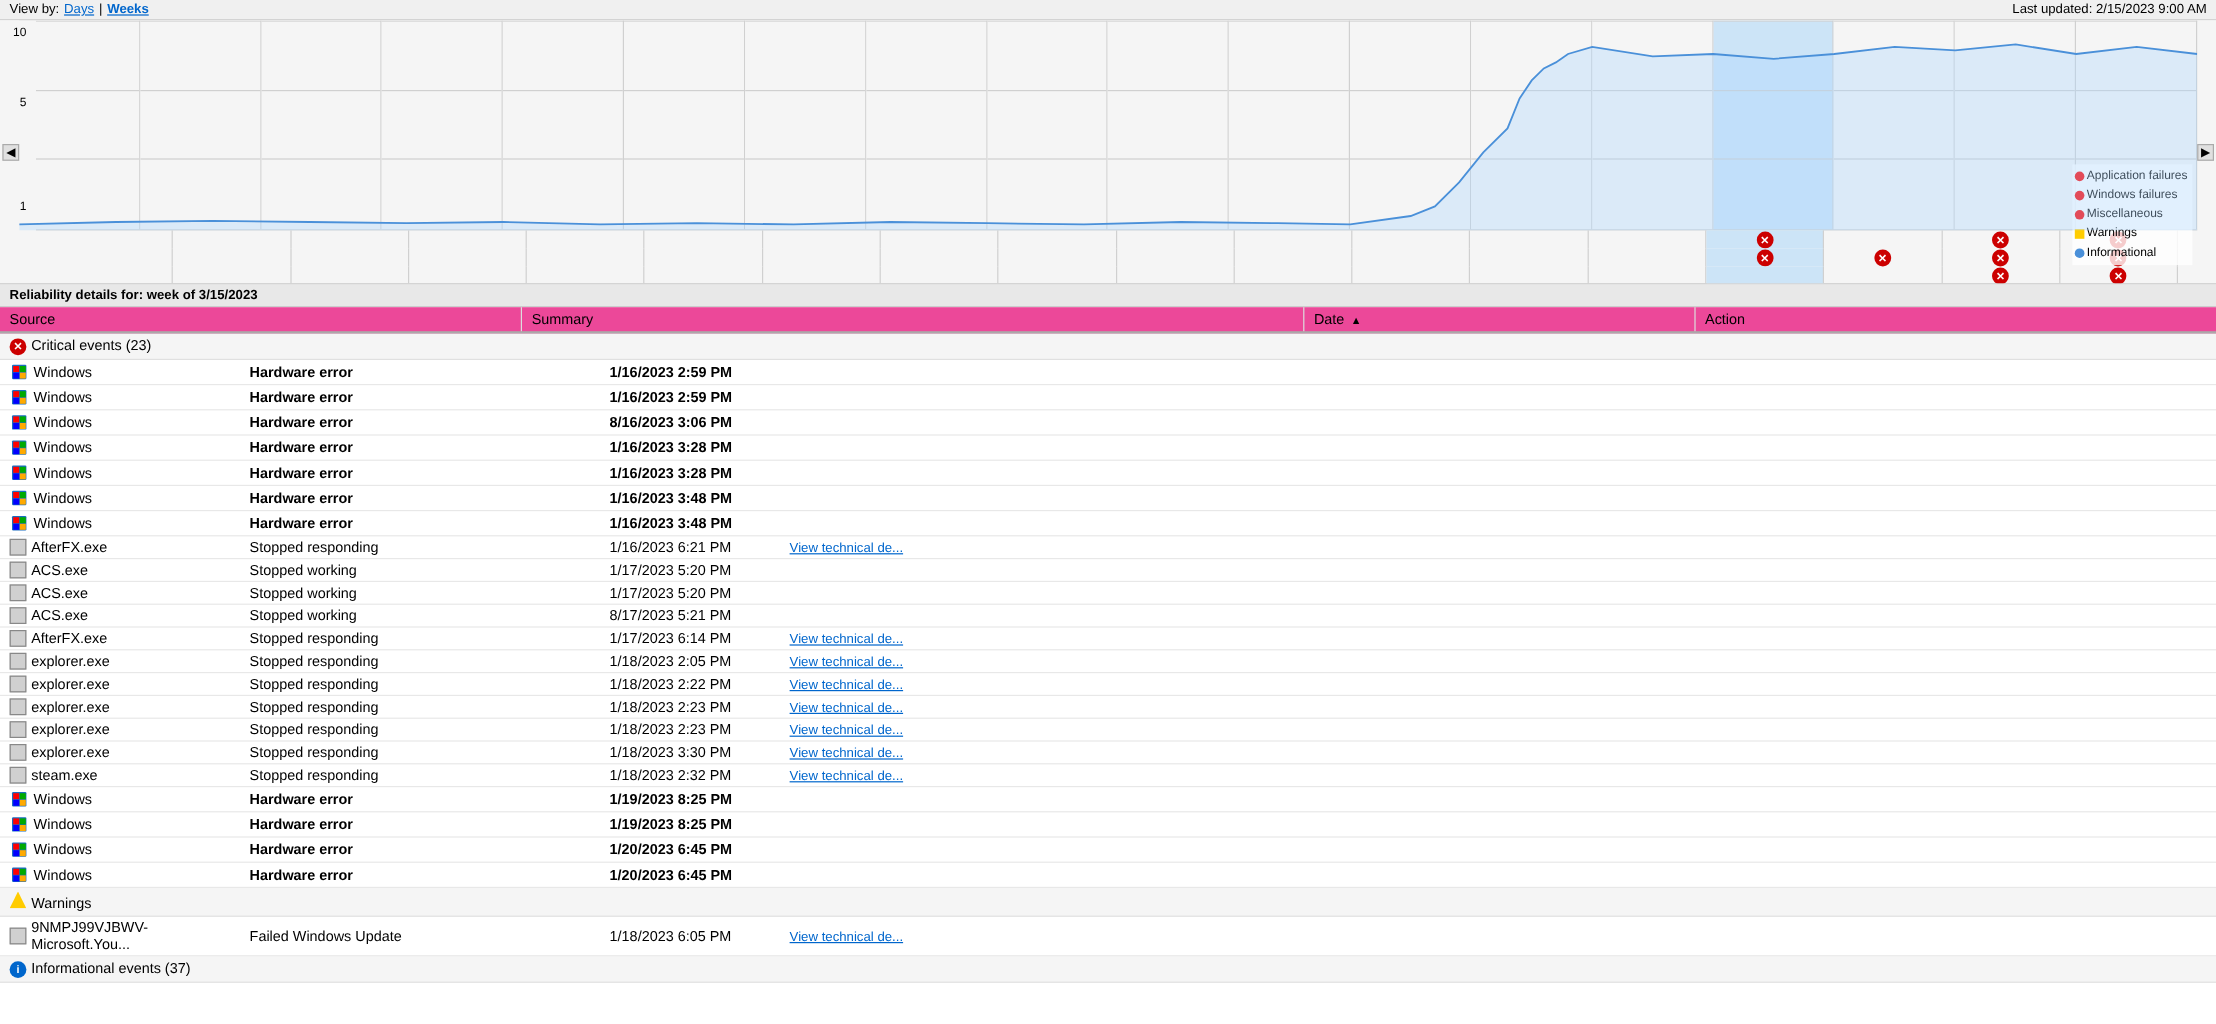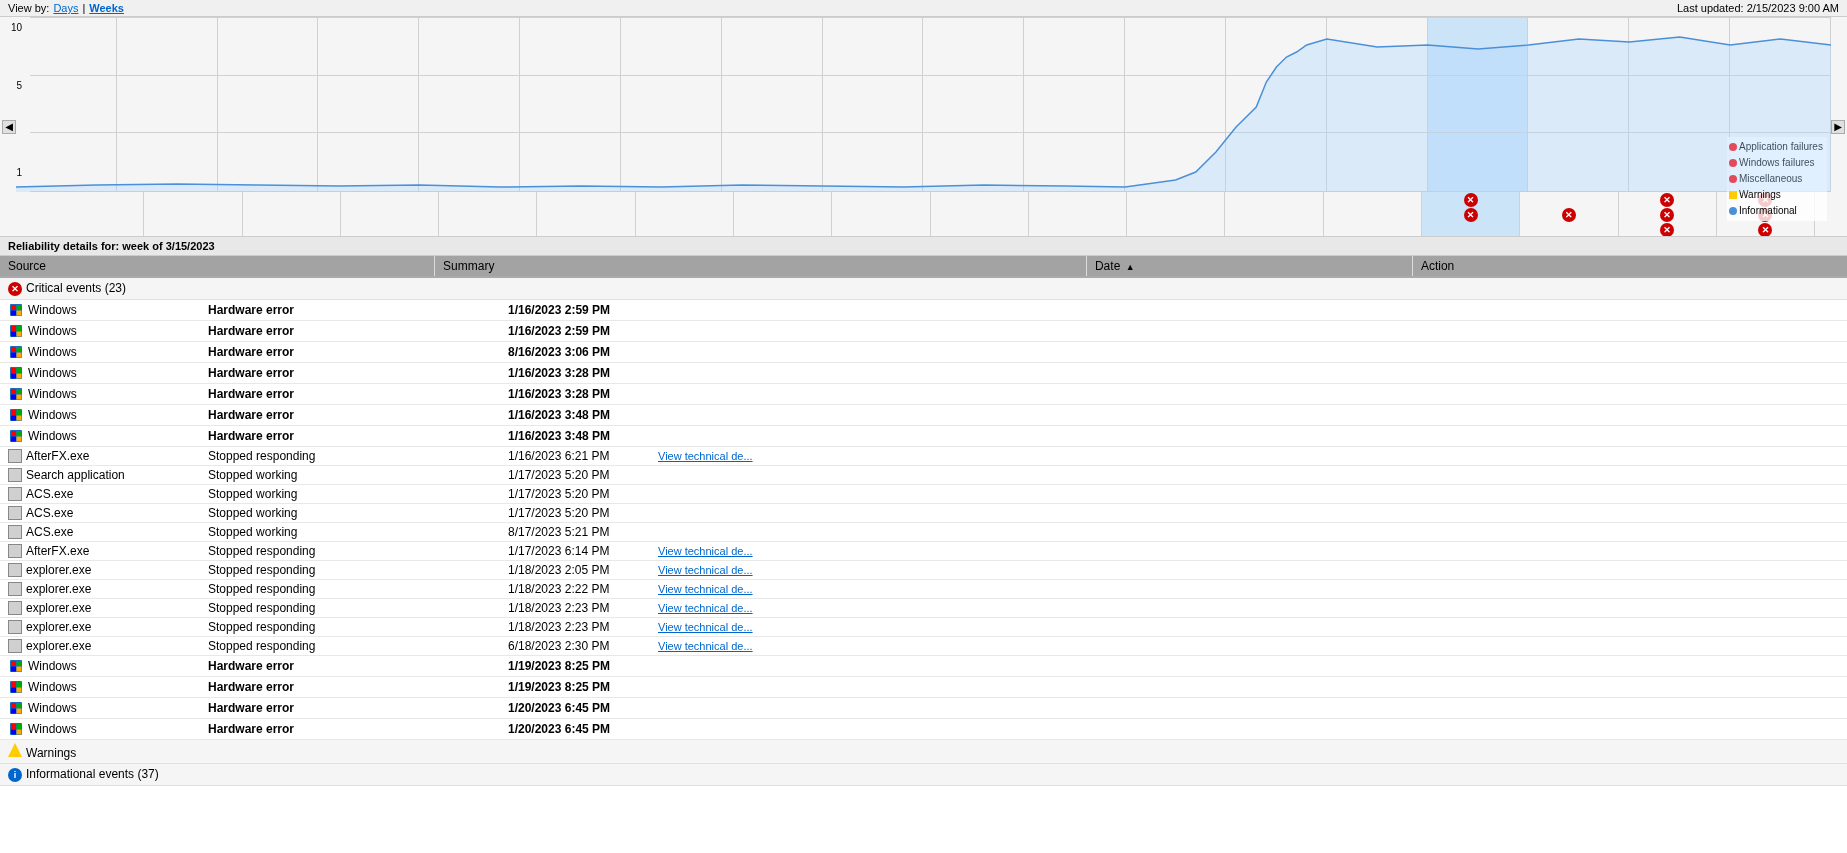--- a/index.html
+++ b/index.html
@@ -392,21 +392,21 @@
       <div style="flex: 1 1 0%; display: flex; align-items: flex-start; justify-content: flex-end; padding-right: 4px;"></div>
       <div style="flex: 1 1 0%; display: flex; align-items: flex-start; justify-content: flex-end; padding-right: 4px;"></div>
       <div style="flex: 1 1 0%; display: flex; align-items: flex-start; justify-content: flex-end; padding-right: 4px;">1</div>
     </div>
   </div>
 
 <div id="reliability-header">
   <span>Reliability details for: week of 3/15/2023</span>
 </div>
 
-<div style="background:#a3a3a3;border-bottom:2px solid #aaa;">
+<div style="background:#ec4899;border-bottom:2px solid #aaa;">
   <table id="events-table-header" style="width:100%;border-collapse:collapse;font-size:12px;">
     <thead>
       <tr>
         <th class="col-source" style="text-align:left;padding:3px 8px;font-weight:normal;border-right:1px solid #ddd;cursor:pointer;">
           <span>Source</span>
         </th>
         <th class="col-summary" style="text-align:left;padding:3px 8px;font-weight:normal;border-right:1px solid #ddd;cursor:pointer;">
           <span>Summary</span>
         </th>
         <th class="col-date" style="text-align:left;padding:3px 8px;font-weight:normal;border-right:1px solid #ddd;cursor:pointer;">
@@ -568,21 +568,21 @@
             </div>
           </td>
           <td style="padding: 2px 8px; vertical-align: middle; width: 300px;">Stopped responding</td>
           <td style="padding: 2px 8px; vertical-align: middle; width: 150px;">1/16/2023 6:21 PM</td>
           <td style="padding: 2px 8px; vertical-align: middle;"><a style="color: rgb(0, 102, 204); text-decoration: underline; cursor: pointer; font-size: 11px;">View technical de...</a></td>
         </tr>
         <tr style="border-bottom: 1px solid rgb(232, 232, 232);">
           <td style="padding: 2px 8px; vertical-align: middle; width: 200px;">
             <div style="display: flex; align-items: center; gap: 4px;">
               <div style="width: 14px; height: 14px; background: rgb(208, 208, 208); border: 1px solid rgb(136, 136, 136); display: inline-block; flex-shrink: 0;"></div>
-              <span>Search application</span>
+              <span>ACS.exe</span>
             </div>
           </td>
           <td style="padding: 2px 8px; vertical-align: middle; width: 300px;">Stopped working</td>
           <td style="padding: 2px 8px; vertical-align: middle; width: 150px;">1/17/2023 5:20 PM</td>
           <td style="padding: 2px 8px; vertical-align: middle;"></td>
         </tr>
         <tr style="border-bottom: 1px solid rgb(232, 232, 232);">
           <td style="padding: 2px 8px; vertical-align: middle; width: 200px;">
             <div style="display: flex; align-items: center; gap: 4px;">
               <div style="width: 14px; height: 14px; background: rgb(208, 208, 208); border: 1px solid rgb(136, 136, 136); display: inline-block; flex-shrink: 0;"></div>
@@ -594,31 +594,20 @@
           <td style="padding: 2px 8px; vertical-align: middle;"></td>
         </tr>
         <tr style="border-bottom: 1px solid rgb(232, 232, 232);">
           <td style="padding: 2px 8px; vertical-align: middle; width: 200px;">
             <div style="display: flex; align-items: center; gap: 4px;">
               <div style="width: 14px; height: 14px; background: rgb(208, 208, 208); border: 1px solid rgb(136, 136, 136); display: inline-block; flex-shrink: 0;"></div>
               <span>ACS.exe</span>
             </div>
           </td>
           <td style="padding: 2px 8px; vertical-align: middle; width: 300px;">Stopped working</td>
-          <td style="padding: 2px 8px; vertical-align: middle; width: 150px;">1/17/2023 5:20 PM</td>
-          <td style="padding: 2px 8px; vertical-align: middle;"></td>
-        </tr>
-        <tr style="border-bottom: 1px solid rgb(232, 232, 232);">
-          <td style="padding: 2px 8px; vertical-align: middle; width: 200px;">
-            <div style="display: flex; align-items: center; gap: 4px;">
-              <div style="width: 14px; height: 14px; background: rgb(208, 208, 208); border: 1px solid rgb(136, 136, 136); display: inline-block; flex-shrink: 0;"></div>
-              <span>ACS.exe</span>
-            </div>
-          </td>
-          <td style="padding: 2px 8px; vertical-align: middle; width: 300px;">Stopped working</td>
           <td style="padding: 2px 8px; vertical-align: middle; width: 150px;">8/17/2023 5:21 PM</td>
           <td style="padding: 2px 8px; vertical-align: middle;"></td>
         </tr>
         <tr style="border-bottom: 1px solid rgb(232, 232, 232);">
           <td style="padding: 2px 8px; vertical-align: middle; width: 200px;">
             <div style="display: flex; align-items: center; gap: 4px;">
               <div style="width: 14px; height: 14px; background: rgb(208, 208, 208); border: 1px solid rgb(136, 136, 136); display: inline-block; flex-shrink: 0;"></div>
               <span>AfterFX.exe</span>
             </div>
           </td>
@@ -671,21 +660,32 @@
           <td style="padding: 2px 8px; vertical-align: middle;"><a style="color: rgb(0, 102, 204); text-decoration: underline; cursor: pointer; font-size: 11px;">View technical de...</a></td>
         </tr>
         <tr style="border-bottom: 1px solid rgb(232, 232, 232);">
           <td style="padding: 2px 8px; vertical-align: middle; width: 200px;">
             <div style="display: flex; align-items: center; gap: 4px;">
               <div style="width: 14px; height: 14px; background: rgb(208, 208, 208); border: 1px solid rgb(136, 136, 136); display: inline-block; flex-shrink: 0;"></div>
               <span>explorer.exe</span>
             </div>
           </td>
           <td style="padding: 2px 8px; vertical-align: middle; width: 300px;">Stopped responding</td>
-          <td style="padding: 2px 8px; vertical-align: middle; width: 150px;">6/18/2023 2:30 PM</td>
+          <td style="padding: 2px 8px; vertical-align: middle; width: 150px;">1/18/2023 3:30 PM</td>
+          <td style="padding: 2px 8px; vertical-align: middle;"><a style="color: rgb(0, 102, 204); text-decoration: underline; cursor: pointer; font-size: 11px;">View technical de...</a></td>
+        </tr>
+        <tr style="border-bottom: 1px solid rgb(232, 232, 232);">
+          <td style="padding: 2px 8px; vertical-align: middle; width: 200px;">
+            <div style="display: flex; align-items: center; gap: 4px;">
+              <div style="width: 14px; height: 14px; background: rgb(208, 208, 208); border: 1px solid rgb(136, 136, 136); display: inline-block; flex-shrink: 0;"></div>
+              <span>steam.exe</span>
+            </div>
+          </td>
+          <td style="padding: 2px 8px; vertical-align: middle; width: 300px;">Stopped responding</td>
+          <td style="padding: 2px 8px; vertical-align: middle; width: 150px;">1/18/2023 2:32 PM</td>
           <td style="padding: 2px 8px; vertical-align: middle;"><a style="color: rgb(0, 102, 204); text-decoration: underline; cursor: pointer; font-size: 11px;">View technical de...</a></td>
         </tr>
         <tr style="border-bottom: 1px solid rgb(232, 232, 232);">
           <td style="padding: 2px 8px; vertical-align: middle; width: 200px;">
             <div style="display: flex; align-items: center; gap: 4px;">
               <div style="width: 16px; height: 16px; display: inline-flex; align-items: center; justify-content: center; flex-shrink: 0;">
                 <svg width="14" height="14" viewBox="0 0 14 14">
         <rect x="1" y="1" width="12" height="12" rx="1" fill="#1a6dc0"></rect>
         <rect x="2" y="2" width="5" height="5" fill="#ff0000"></rect>
         <rect x="7.5" y="2" width="5" height="5" fill="#00aa00"></rect>
@@ -752,19 +752,30 @@
               </div>
               <span>Windows</span>
             </div>
           </td>
           <td style="padding: 2px 8px; vertical-align: middle; width: 300px; font-weight: bold;">Hardware error</td>
           <td style="padding: 2px 8px; vertical-align: middle; width: 150px; font-weight: bold;">1/20/2023 6:45 PM</td>
           <td style="padding: 2px 8px; vertical-align: middle;"></td>
         </tr>
         <tr>
           <td colspan="4" style="padding: 3px 8px; background: rgb(245, 245, 245); border-bottom: 1px solid rgb(224, 224, 224);"><span style="width: 14px; height: 14px; background: rgb(255, 204, 0); clip-path: polygon(50% 0%, 0% 100%, 100% 100%); display: inline-block; flex-shrink: 0; margin-right: 4px;"></span><span>Warnings</span></td>
+        </tr>
+        <tr style="border-bottom: 1px solid rgb(232, 232, 232);">
+          <td style="padding: 2px 8px; vertical-align: middle; width: 200px;">
+            <div style="display: flex; align-items: center; gap: 4px;">
+              <div style="width: 14px; height: 14px; background: rgb(208, 208, 208); border: 1px solid rgb(136, 136, 136); display: inline-block; flex-shrink: 0;"></div>
+              <span>9NMPJ99VJBWV-Microsoft.You...</span>
+            </div>
+          </td>
+          <td style="padding: 2px 8px; vertical-align: middle; width: 300px;">Failed Windows Update</td>
+          <td style="padding: 2px 8px; vertical-align: middle; width: 150px;">1/18/2023 6:05 PM</td>
+          <td style="padding: 2px 8px; vertical-align: middle;"><a style="color: rgb(0, 102, 204); text-decoration: underline; cursor: pointer; font-size: 11px;">View technical de...</a></td>
         </tr>
         <tr>
           <td colspan="4" style="padding: 3px 8px; background: rgb(245, 245, 245); border-bottom: 1px solid rgb(224, 224, 224);"><span style="width: 14px; height: 14px; background: rgb(0, 102, 204); border-radius: 50%; display: inline-flex; align-items: center; justify-content: center; color: white; font-size: 9px; font-weight: bold; flex-shrink: 0; margin-right: 4px;">i</span><span>Informational events (37)</span></td>
         </tr>
       </tbody>
   </table>
 </div>
 
 </body></html>

